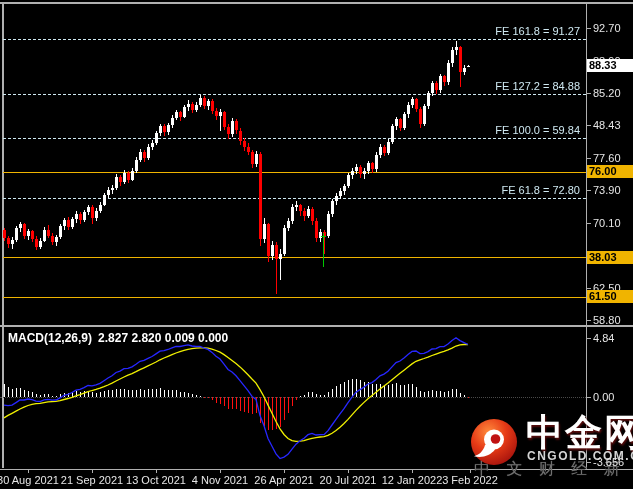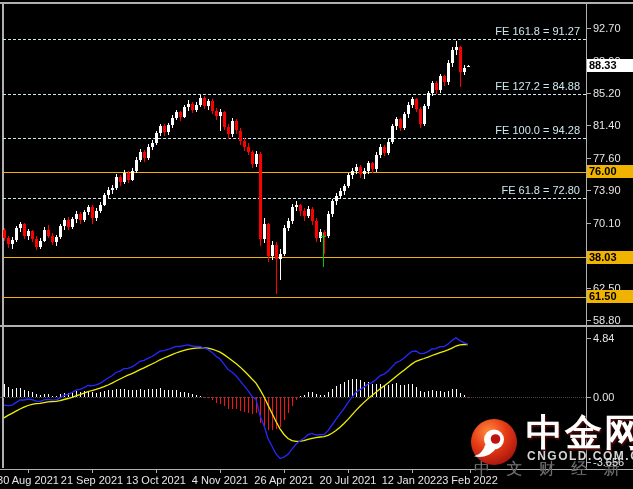--- a/index.html
+++ b/index.html
@@ -61,21 +61,21 @@
     <div class="domain">CNGOLD.COM.CN</div>
     <div class="tagline">中 文 财 经 新 媒 体</div>
   </div>
 
   <div id="price-layer">
       <div style="position: absolute; left: 3px; top: 39px; width: 583px; height: 0px; border-top: 1px dashed rgb(207, 233, 242);"></div>
       <div style="position: absolute; right: 6px; top: 25px; font-size: 11px; color: rgb(207, 233, 242); white-space: nowrap;">FE 161.8 = 91.27</div>
       <div style="position: absolute; left: 3px; top: 94px; width: 583px; height: 0px; border-top: 1px dashed rgb(207, 233, 242);"></div>
       <div style="position: absolute; right: 6px; top: 80px; font-size: 11px; color: rgb(207, 233, 242); white-space: nowrap; text-align: center;">FE 127.2 = 84.88</div>
       <div style="position: absolute; left: 3px; top: 138px; width: 583px; height: 0px; border-top: 1px dashed rgb(207, 233, 242);"></div>
-      <div style="position: absolute; right: 6px; top: 124px; font-size: 11px; color: rgb(207, 233, 242); white-space: nowrap;">FE 100.0 = 94.28</div>
+      <div style="position: absolute; right: 6px; top: 124px; font-size: 11px; color: rgb(207, 233, 242); white-space: nowrap;">FE 100.0 = 59.84</div>
       <div style="position: absolute; left: 3px; top: 198px; width: 583px; height: 0px; border-top: 1px dashed rgb(207, 233, 242);"></div>
       <div style="position: absolute; right: 6px; top: 184px; font-size: 11px; color: rgb(207, 233, 242); white-space: nowrap;">FE 61.8 = 72.80</div>
       <div style="position: absolute; left: 3px; top: 172px; width: 583px; height: 1px; background: rgb(240, 180, 0);"></div>
       <div style="position: absolute; left: 3px; top: 257px; width: 583px; height: 1px; background: rgb(240, 180, 0);"></div>
       <div style="position: absolute; left: 3px; top: 297px; width: 583px; height: 1px; background: rgb(240, 180, 0);"></div>
       <div style="position: absolute; left: 3.5px; top: 227.845px; width: 1px; height: 12.921px; background: rgb(255, 0, 0);"></div>
       <div style="position: absolute; left: 2.5px; top: 230.429px; width: 3px; height: 7.7526px; background: rgb(255, 0, 0);"></div>
       <div style="position: absolute; left: 7.5px; top: 235.597px; width: 1px; height: 12.0596px; background: rgb(255, 0, 0);"></div>
       <div style="position: absolute; left: 6.5px; top: 238.182px; width: 3px; height: 6.0298px; background: rgb(255, 0, 0);"></div>
       <div style="position: absolute; left: 11.5px; top: 237.32px; width: 1px; height: 11.1982px; background: rgb(255, 255, 255);"></div>
@@ -430,30 +430,33 @@
       <div style="position: absolute; left: 459.5px; top: 65.6356px; width: 1px; height: 4.36443px; background: rgb(255, 255, 255);"></div>
       <div style="position: absolute; left: 463.5px; top: 68.1565px; width: 1px; height: 1.84354px; background: rgb(255, 255, 255);"></div>
       <div style="position: absolute; left: 467.5px; top: 70px; width: 1px; height: 1px; background: rgb(255, 16, 16);"></div>
       <svg width="586" height="141" style="position: absolute; left: 0px; top: 0px;">
         <polyline points="4,90.9 8,88.4 12,86.3 16,84.2 20,82.0 24,80.2 28,78.5 32,77.3 36,76.7 40,76.3 44,75.6 48,74.9 52,74.6 56,74.3 60,73.6 64,72.5 68,71.5 72,70.3 76,68.9 80,67.6 84,66.2 88,64.7 92,63.5 96,62.4 100,61.2 104,59.7 108,58.0 112,56.1 116,54.0 120,52.0 124,50.0 128,48.2 132,46.6 136,44.7 140,42.6 144,40.8 148,38.9 152,37.0 156,35.0 160,32.8 164,31.0 168,29.3 172,27.6 176,26.0 180,24.7 184,23.4 188,22.3 192,21.7 196,21.2 200,20.9 204,20.9 208,21.2 212,22.1 216,23.5 220,25.2 224,27.6 228,30.5 232,33.4 236,36.5 240,39.9 244,43.7 248,47.7 252,52.0 256,56.1 260,62.6 264,69.8 268,78.1 272,86.3 276,94.5 280,101.9 284,107.5 288,111.5 292,113.6 296,114.3 300,114.2 304,113.6 308,112.4 312,111.3 316,110.6 320,110.0 324,109.6 328,108.4 332,106.3 336,103.5 340,100.2 344,96.5 348,92.4 352,87.9 356,83.4 360,79.2 364,75.4 368,71.7 372,68.5 376,65.3 380,62.0 384,59.0 388,56.1 392,52.8 396,49.4 400,46.3 404,43.2 408,40.1 412,36.9 416,34.3 420,32.8 424,31.5 428,30.1 432,28.5 436,27.1 440,25.6 444,24.4 448,22.9 452,21.1 456,19.0 460,17.9 464,17.5 468,17.5" fill="none" stroke="#f0f000" stroke-width="1.3"></polyline>
         <polyline points="4,78.2 8,78.6 12,78.1 16,75.6 20,73.0 24,73.0 28,72.0 32,72.6 36,74.2 40,74.5 44,72.8 48,72.4 52,73.2 56,73.0 60,70.9 64,68.3 68,67.4 72,65.5 76,63.2 80,62.4 84,60.6 88,58.5 92,58.8 96,57.9 100,56.4 104,53.7 108,51.0 112,48.8 116,45.5 120,44.1 124,41.7 128,41.4 132,39.9 136,37.3 140,34.3 144,33.4 148,31.3 152,29.5 156,26.9 160,24.2 164,23.6 168,22.5 172,20.9 176,19.4 180,19.5 184,18.6 188,17.9 192,19.0 196,19.5 200,19.4 204,21.1 208,22.4 212,25.4 216,29.2 220,32.0 224,37.1 228,42.5 232,45.0 236,48.8 240,53.7 244,58.7 248,63.6 252,69.4 256,72.4 260,88.6 264,98.7 268,111.5 272,119.2 276,126.9 280,131.5 284,130.1 288,127.3 292,122.1 296,117.2 300,113.7 304,111.2 308,107.7 312,106.5 316,108.0 320,107.7 324,107.7 328,103.6 332,98.0 336,92.4 340,86.9 344,81.7 348,75.7 352,70.2 356,65.2 360,62.6 364,60.1 368,57.0 372,55.6 376,52.4 380,48.8 384,47.1 388,44.3 392,39.9 396,35.6 400,34.0 404,31.0 408,27.5 412,24.4 416,24.0 420,26.6 424,26.4 428,24.6 432,22.0 436,21.6 440,19.6 444,19.6 448,17.1 452,13.5 456,10.8 460,13.6 464,15.6 468,17.5" fill="none" stroke="#2727ff" stroke-width="1.3"></polyline>
       </svg>
     </div>
 
 
+  <div id="macd-title">
+    <span>MACD(12,26,9)</span><span class="vals">2.827 2.820 0.009 0.000</span>
+  </div>
 
   <div id="axis-layer">
       <div style="position: absolute; left: 0px; top: 28px; width: 5px; height: 1px; background: rgb(176, 176, 176);"></div>
       <div style="position: absolute; left: 7px; top: 22px; font-size: 11px; color: rgb(230, 230, 230);">92.70</div>
       <div style="position: absolute; left: 0px; top: 61px; width: 5px; height: 1px; background: rgb(176, 176, 176);"></div>
       <div style="position: absolute; left: 7px; top: 54.7332px; font-size: 11px; color: rgb(230, 230, 230);">88.90</div>
       <div style="position: absolute; left: 0px; top: 93px; width: 5px; height: 1px; background: rgb(176, 176, 176);"></div>
       <div style="position: absolute; left: 7px; top: 86.605px; font-size: 11px; color: rgb(230, 230, 230);">85.20</div>
       <div style="position: absolute; left: 0px; top: 125px; width: 5px; height: 1px; background: rgb(176, 176, 176);"></div>
-      <div style="position: absolute; left: 7px; top: 119.338px; font-size: 11px; color: rgb(230, 230, 230);">81.40</div>
+      <div style="position: absolute; left: 7px; top: 119.338px; font-size: 11px; color: rgb(230, 230, 230);">48.43</div>
       <div style="position: absolute; left: 0px; top: 158px; width: 5px; height: 1px; background: rgb(176, 176, 176);"></div>
       <div style="position: absolute; left: 7px; top: 152.071px; font-size: 11px; color: rgb(230, 230, 230);">77.60</div>
       <div style="position: absolute; left: 0px; top: 190px; width: 5px; height: 1px; background: rgb(176, 176, 176);"></div>
       <div style="position: absolute; left: 7px; top: 183.943px; font-size: 11px; color: rgb(230, 230, 230);">73.90</div>
       <div style="position: absolute; left: 0px; top: 223px; width: 5px; height: 1px; background: rgb(176, 176, 176);"></div>
       <div style="position: absolute; left: 7px; top: 216.676px; font-size: 11px; color: rgb(230, 230, 230);">70.10</div>
       <div style="position: absolute; left: 0px; top: 255px; width: 5px; height: 1px; background: rgb(176, 176, 176);"></div>
       <div style="position: absolute; left: 7px; top: 249.41px; font-size: 11px; color: rgb(230, 230, 230);">66.30</div>
       <div style="position: absolute; left: 0px; top: 288px; width: 5px; height: 1px; background: rgb(176, 176, 176);"></div>
       <div style="position: absolute; left: 7px; top: 282.143px; font-size: 11px; color: rgb(230, 230, 230);">62.50</div>

